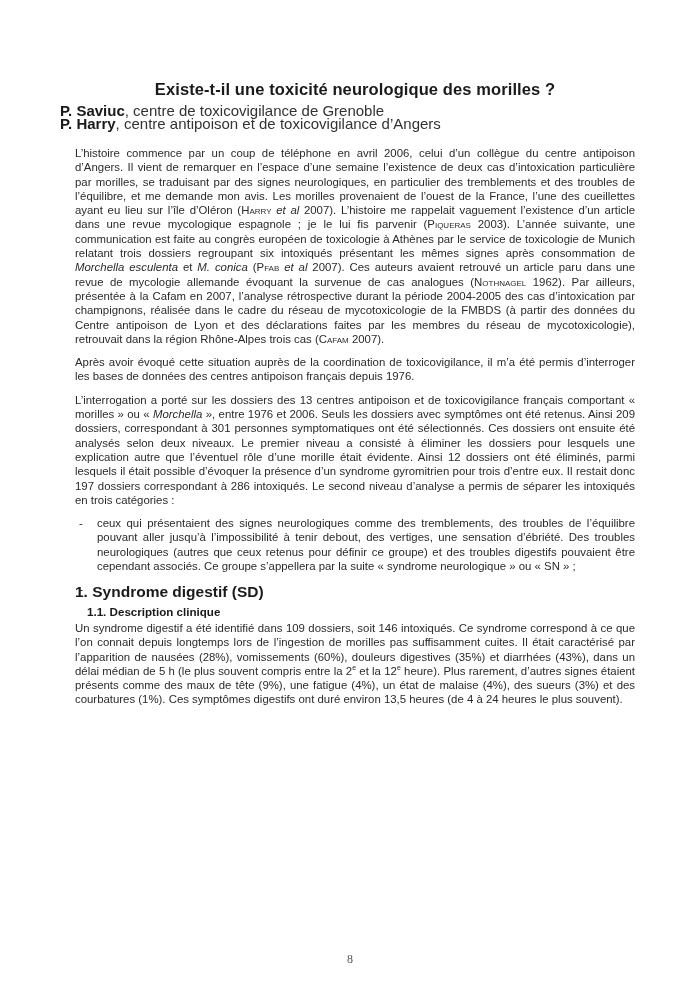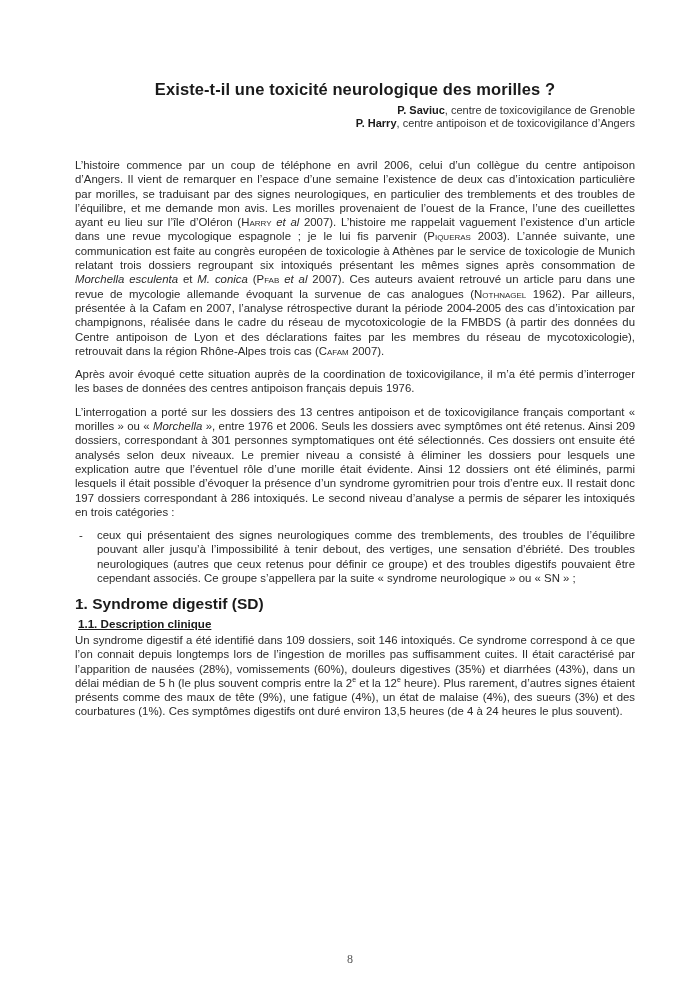--- a/index.html
+++ b/index.html
@@ -8,37 +8,37 @@
     font-family: "Liberation Sans", sans-serif; color: #222222;
   }
   .page { position: absolute; left: 75px; top: 0; width: 560px; }
   .title {
     position: absolute; left: 0; width: 560px; top: 80px;
     text-align: center; font-weight: bold; font-size: 16.5px; color: #1a1a1a;
     letter-spacing: 0.1px;
   }
   .authors {
     position: absolute; top: 104px; left: -15px; width: 575px;
-    text-align: right; font-size: 11px; line-height: 13.2px; color: #333;
+    font-size: 15px; line-height: 13.2px; color: #333;
   }
   .authors b { color: #1a1a1a; }
   .body-text {
-    position: absolute; top: 158px; left: 0; width: 560px;
+    position: absolute; top: 146px; left: 0; width: 560px;
     font-size: 11.4px; line-height: 14.3px; color: #2a2a2a;
   }
   p { margin: 0 0 9px 0; text-align: justify; }
   .sc { font-variant: small-caps; }
   ul.cats { list-style: none; padding: 0; margin: 0 0 9px 0; }
   ul.cats li { position: relative; padding-left: 22px; margin-bottom: 9px; text-align: justify; }
   ul.cats li .dash { position: absolute; left: 4px; top: 0; }
   h2 {
     font-size: 15.5px; font-weight: bold; margin: 12px 0 5px 0; color: #1a1a1a;
   }
   h3 {
-    font-size: 11.6px; font-weight: bold; margin: 0 0 2px 3px; color: #1a1a1a; text-decoration: underline;
+    font-size: 11.6px; font-weight: bold; margin: 0 0 2px 12px; color: #1a1a1a;
   }
   sup { font-size: 7px; vertical-align: super; line-height: 0; }
   .page-number {
     position: absolute; top: 952px; left: 0; width: 700px; text-align: center;
     font-family: "Liberation Serif", serif; font-size: 12px; color: #555;
   }
 </style>
 </head>
 <body>
 

